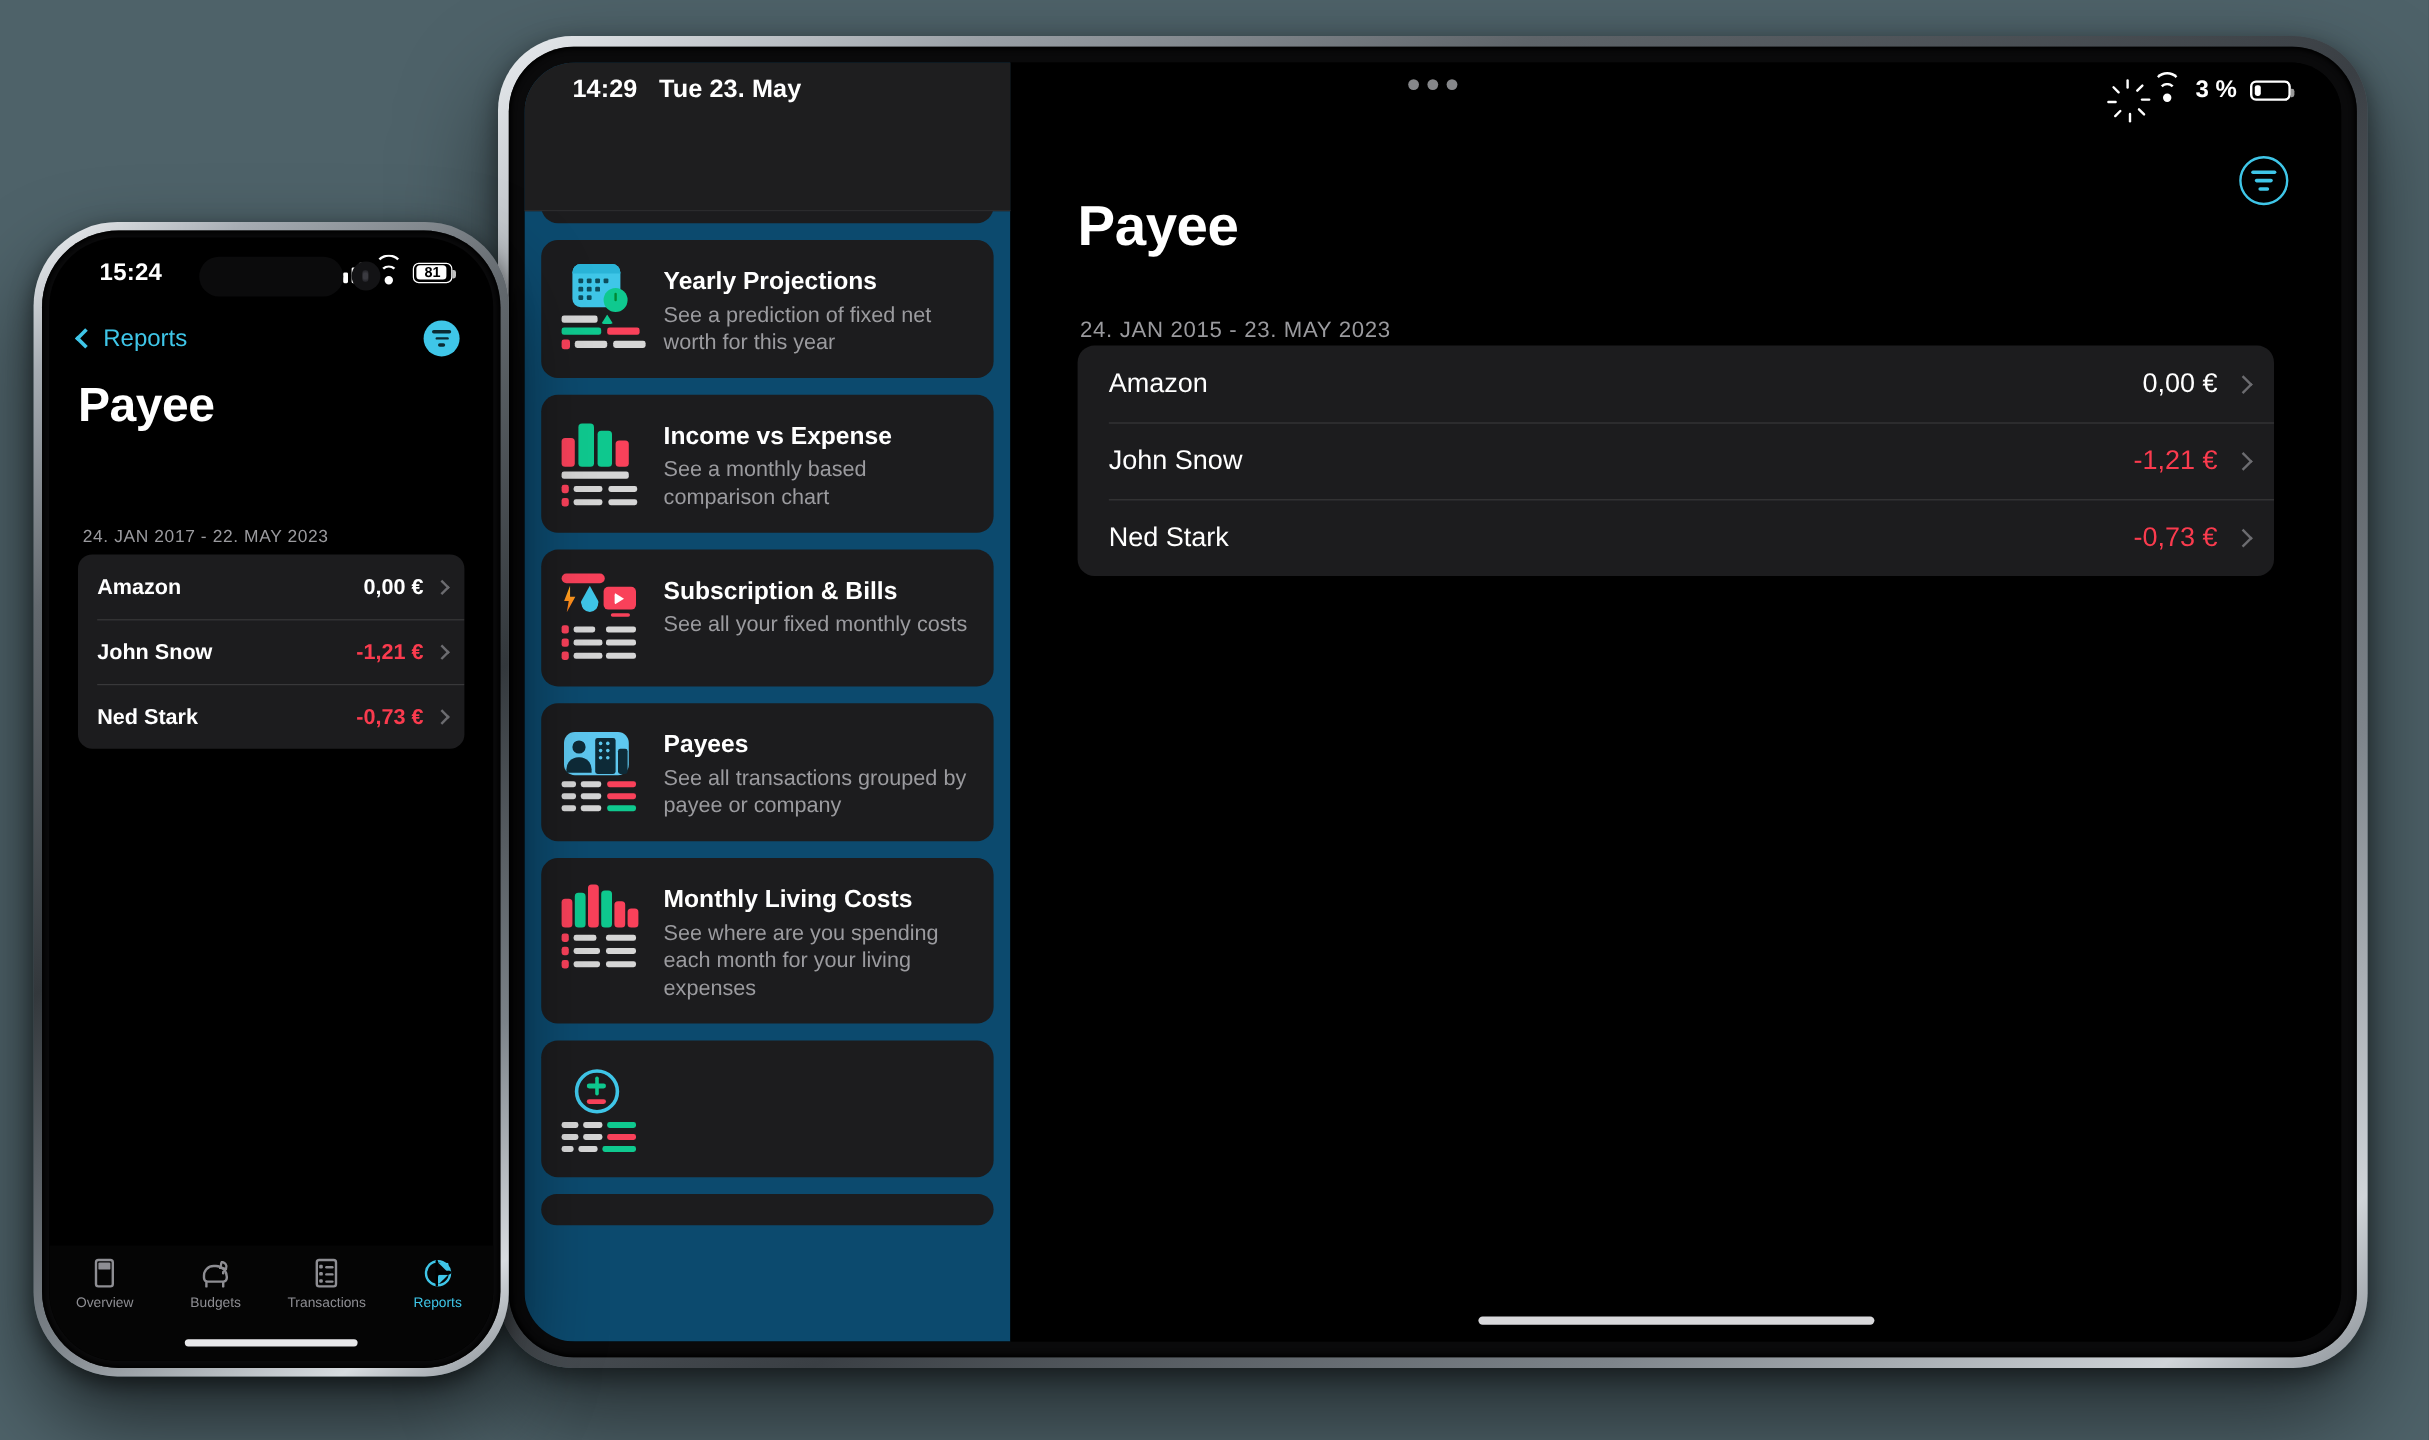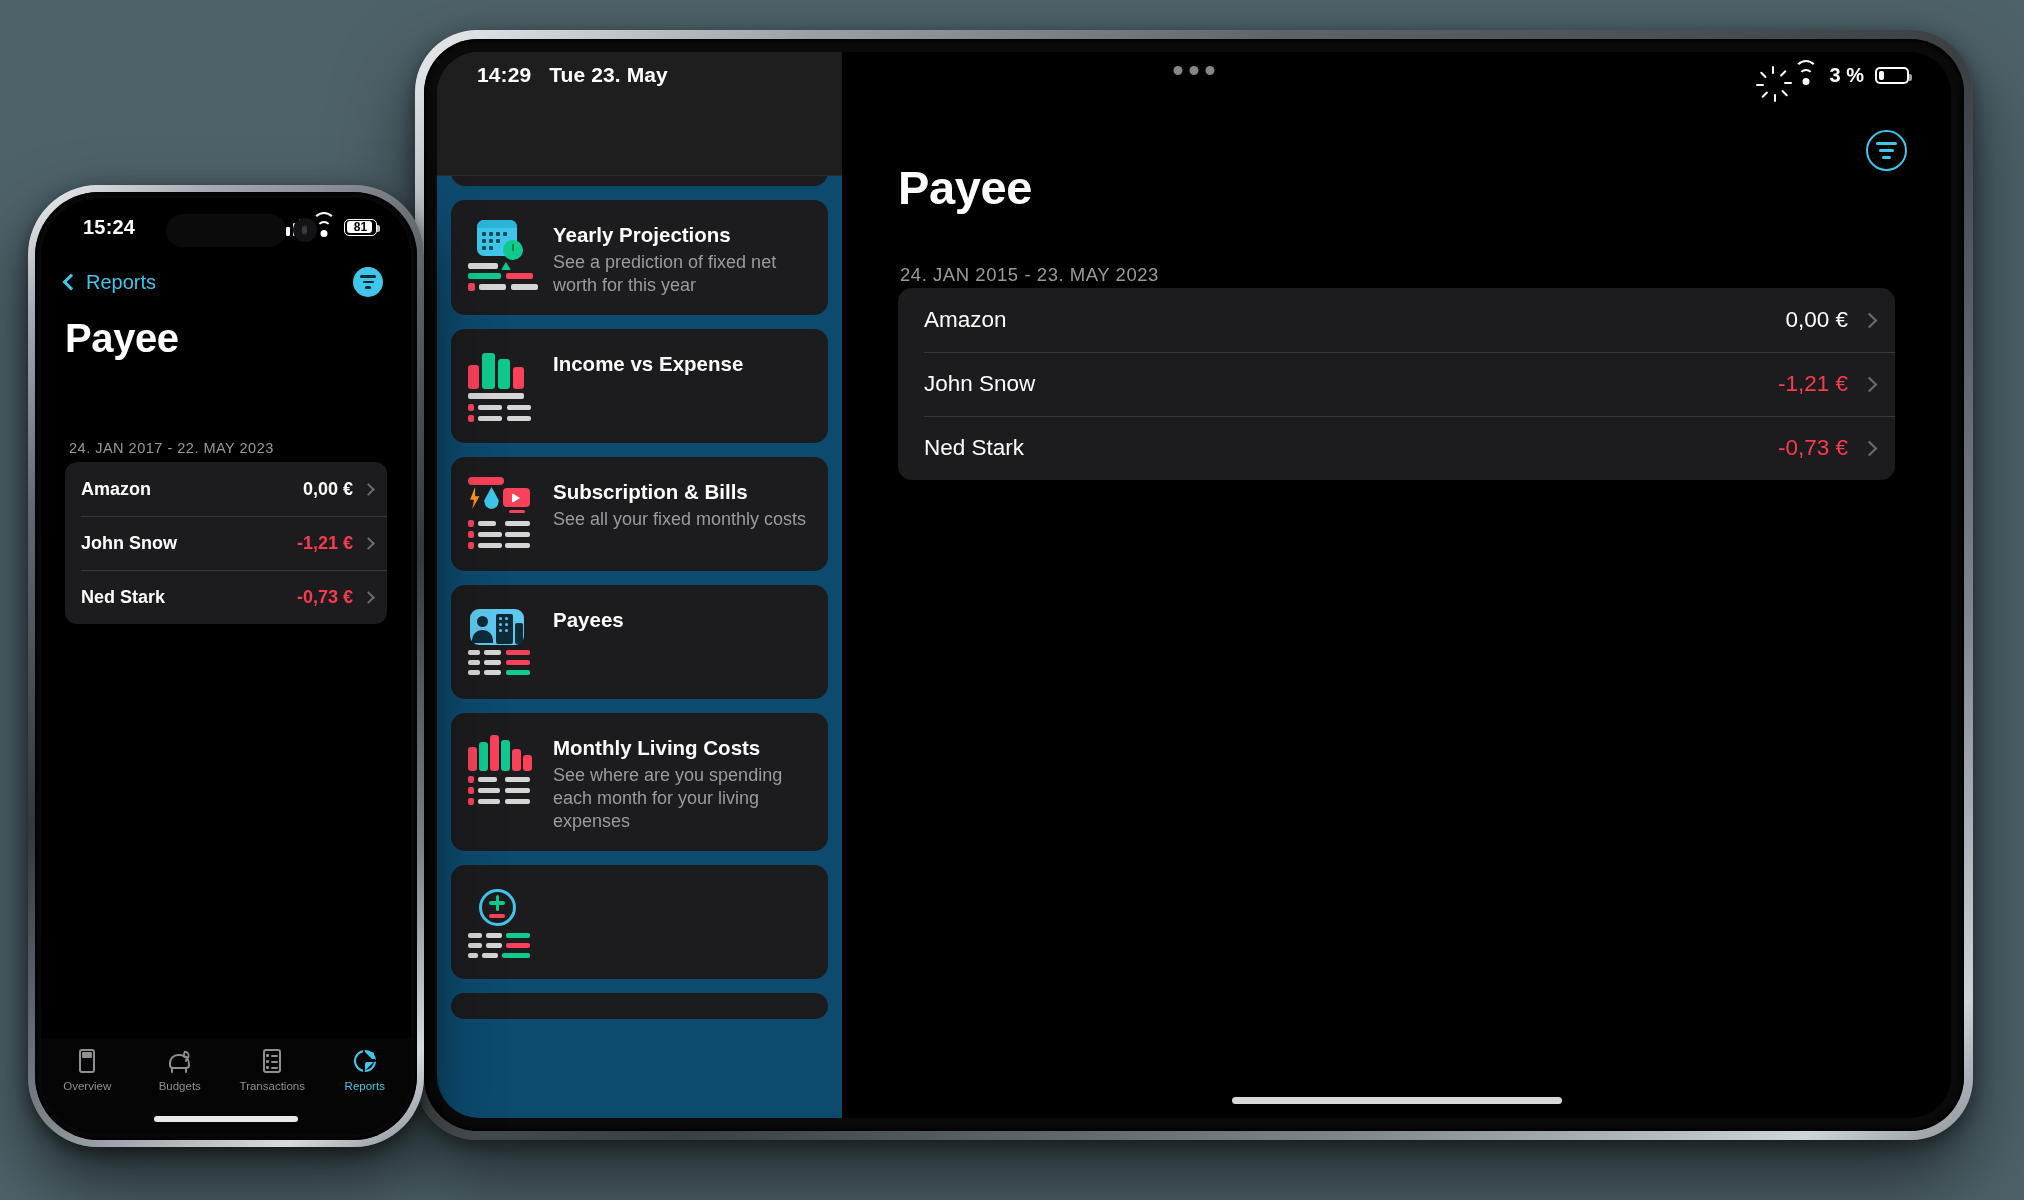--- a/index.html
+++ b/index.html
@@ -338,20 +338,21 @@
               <div class="bar gl" style="left:3px;top:46px;width:56px;height:6px;"></div>
               <div class="bar rd" style="left:3px;top:57px;width:6px;height:7px;"></div>
               <div class="bar gl" style="left:13px;top:58px;width:24px;height:5px;"></div>
               <div class="bar gl" style="left:42px;top:58px;width:24px;height:5px;"></div>
               <div class="bar rd" style="left:3px;top:68px;width:6px;height:7px;"></div>
               <div class="bar gl" style="left:13px;top:69px;width:24px;height:5px;"></div>
               <div class="bar gl" style="left:42px;top:69px;width:24px;height:5px;"></div>
             </div>
             <div class="rc-text">
               <div class="rc-title">Income vs Expense</div>
+              <div class="rc-sub">See a monthly based comparison chart</div>
             </div>
           </div>
 
           <div class="report-card">
             <div class="rc-icon">
               <div class="bar rd" style="left:3px;top:2px;width:36px;height:8px;border-radius:4px;"></div>
               <div class="bar" style="left:4px;top:12px;width:11px;height:22px;background:linear-gradient(#ffb020,#ff7a1a);clip-path:polygon(55% 0,10% 58%,45% 58%,30% 100%,95% 42%,55% 42%);border-radius:0;"></div>
               <div class="bar" style="left:19px;top:12px;width:15px;height:22px;background:#3fc6e8;border-radius:50% 50% 50% 50%/62% 62% 38% 38%;clip-path:polygon(50% 0,100% 62%,85% 100%,15% 100%,0 62%);"></div>
               <div class="bar rd" style="left:38px;top:13px;width:27px;height:19px;border-radius:4px;"></div>
               <div class="bar" style="left:47px;top:18px;width:0;height:0;border-top:5px solid transparent;border-bottom:5px solid transparent;border-left:8px solid #fff;background:none;"></div>
@@ -390,20 +391,21 @@
               <div class="bar rd" style="left:41px;top:47px;width:24px;height:5px;"></div>
               <div class="bar gl" style="left:3px;top:57px;width:12px;height:5px;"></div>
               <div class="bar gl" style="left:19px;top:57px;width:17px;height:5px;"></div>
               <div class="bar rd" style="left:41px;top:57px;width:24px;height:5px;"></div>
               <div class="bar gl" style="left:3px;top:67px;width:12px;height:5px;"></div>
               <div class="bar gl" style="left:19px;top:67px;width:17px;height:5px;"></div>
               <div class="bar gn" style="left:41px;top:67px;width:24px;height:5px;"></div>
             </div>
             <div class="rc-text">
               <div class="rc-title">Payees</div>
+              <div class="rc-sub">See all transactions grouped by payee or company</div>
             </div>
           </div>
 
           <div class="report-card">
             <div class="rc-icon">
               <div class="bar rd" style="left:3px;top:16px;width:9px;height:24px;border-radius:3px;"></div>
               <div class="bar gn" style="left:14px;top:11px;width:9px;height:29px;border-radius:3px;"></div>
               <div class="bar rd" style="left:25px;top:4px;width:9px;height:36px;border-radius:3px;"></div>
               <div class="bar gn" style="left:36px;top:9px;width:9px;height:31px;border-radius:3px;"></div>
               <div class="bar rd" style="left:47px;top:18px;width:9px;height:22px;border-radius:3px;"></div>

